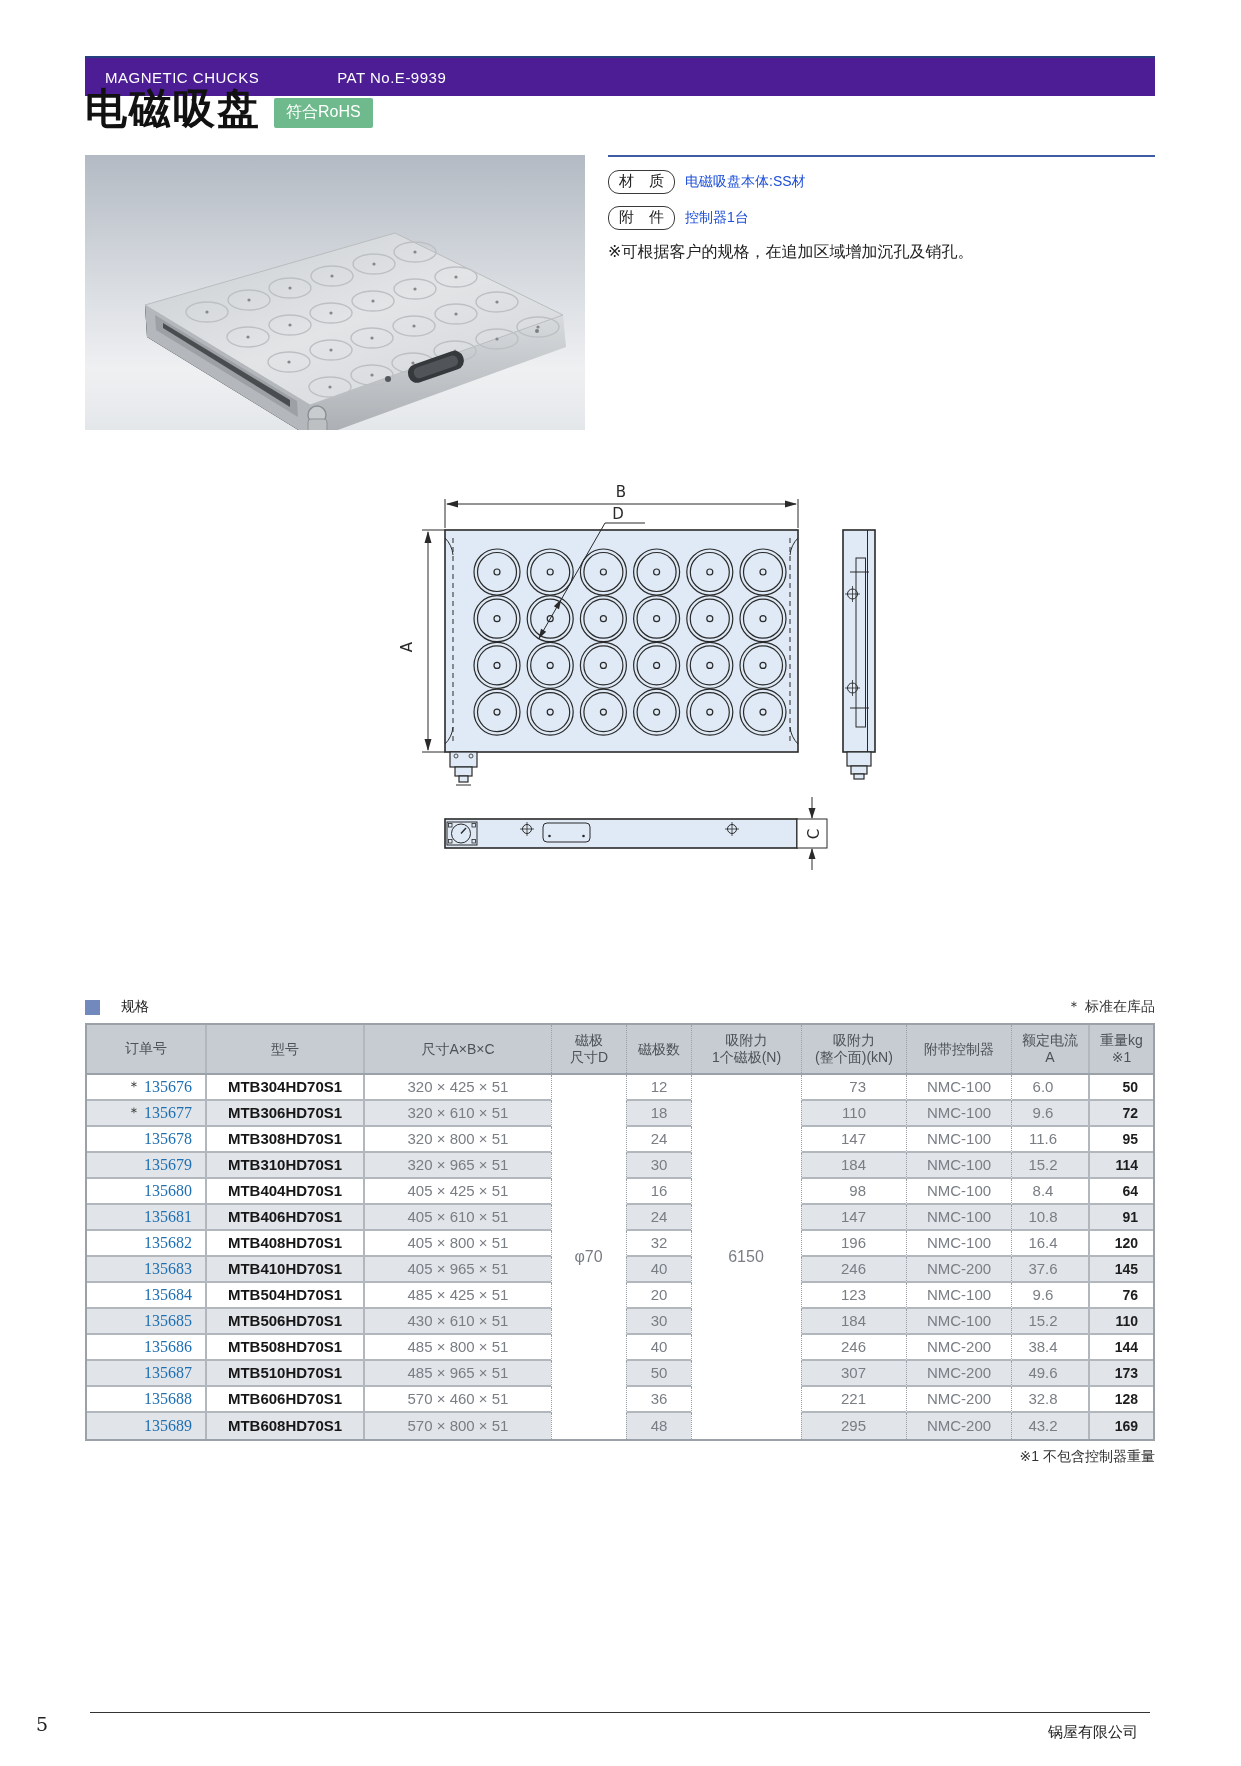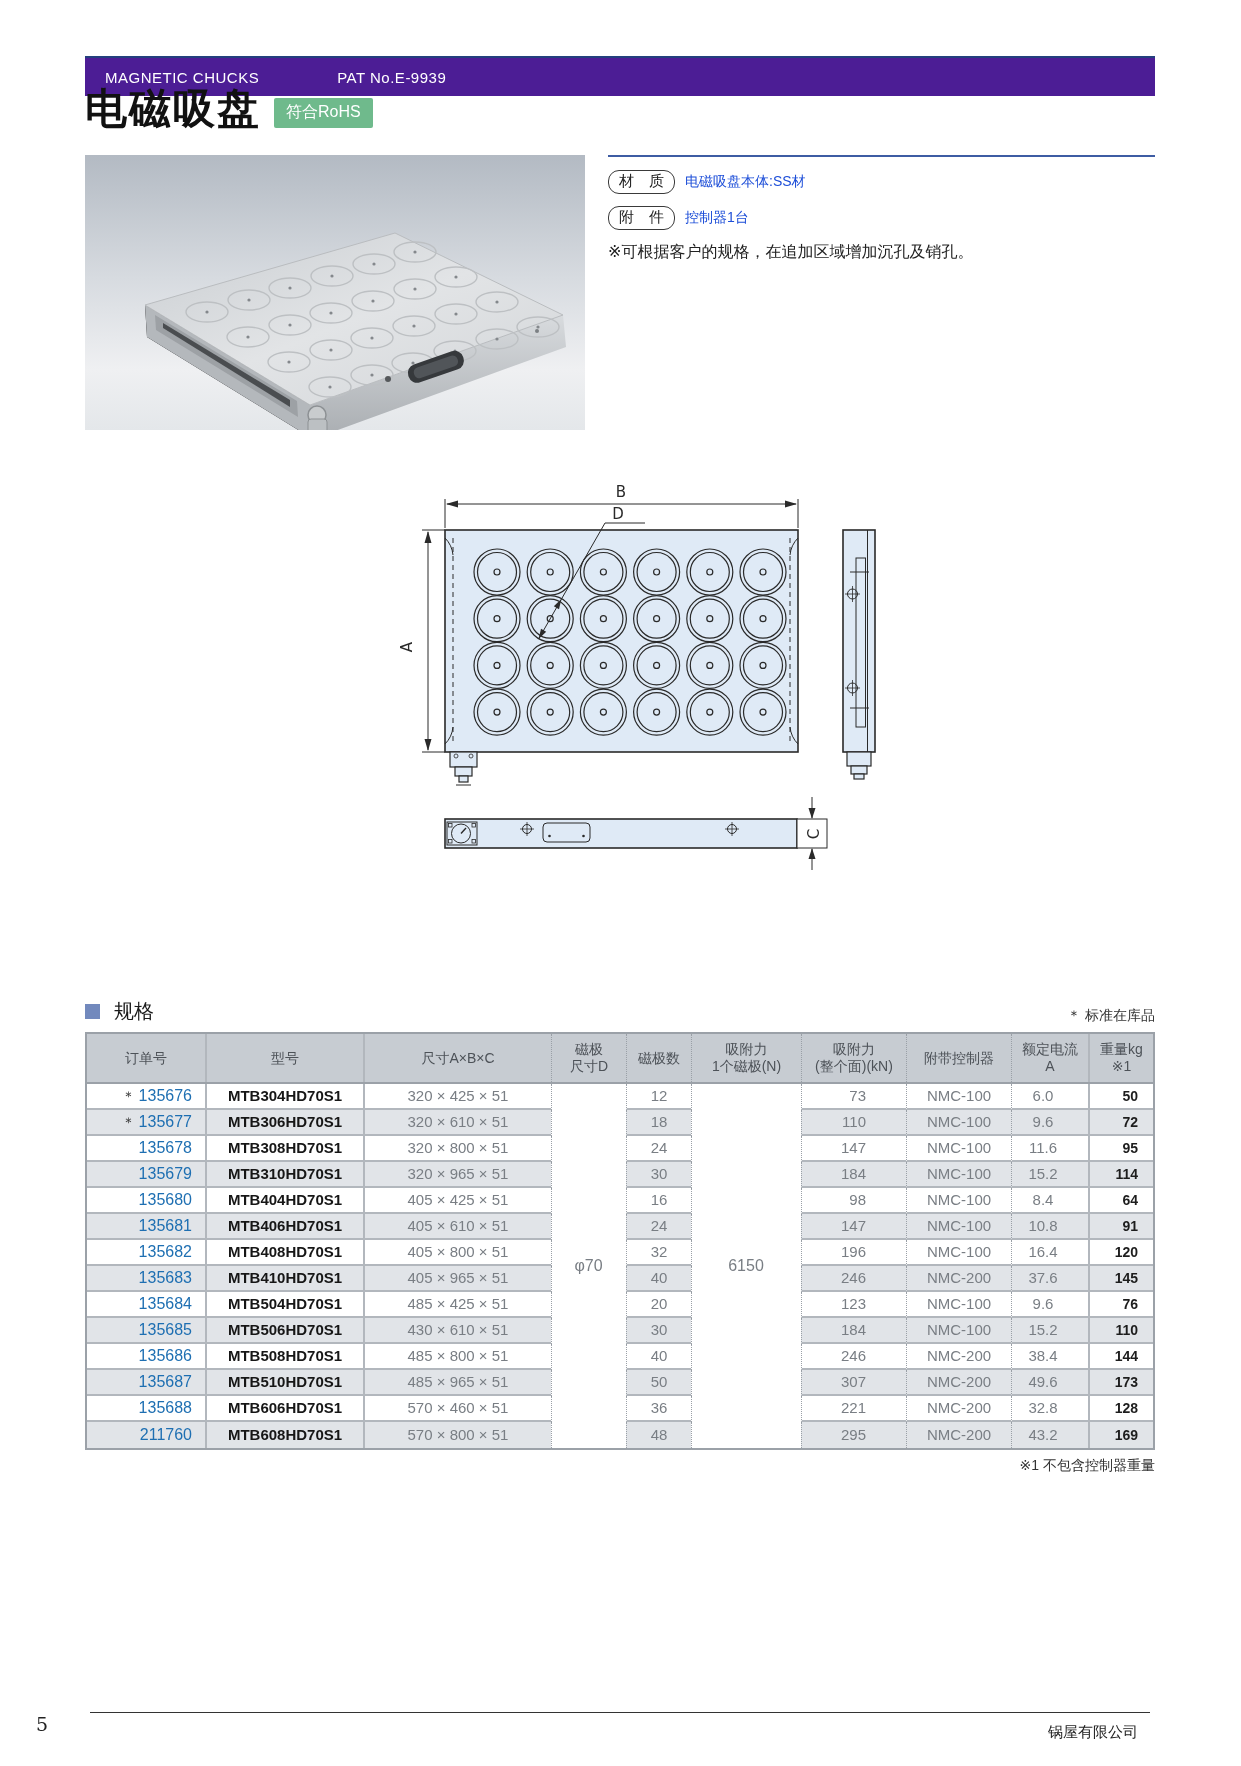--- a/index.html
+++ b/index.html
@@ -39,34 +39,34 @@
   }
   .info-val { font-size:14px; color:#1d4ed8; }
   .info-note { font-size:16px; color:#222; margin-top:3px; }
 
   
   .drawing { left:360px; top:425px; width:550px; height:445px; }
 
   
   .spec { left:85px; top:998px; width:1070px; }
   .spec-head { display:flex; justify-content:space-between; align-items:flex-end; margin-bottom:7px; }
-  .spec-title { display:flex; align-items:center; gap:14px; font-size:20px; color:#1a1a1a; }
+  .spec-title { display:flex; align-items:center; gap:21px; font-size:14px; color:#1a1a1a; }
   .spec-sq { width:15px; height:15px; background:#7289bd; display:inline-block; }
   .stock-note { font-size:14px; color:#333; }
 
   .t-outer { border:2px solid #9ba1a8; position:relative; background:#fff; }
   .t-row { display:flex; }
   .t-row.head { height:50px; background:#c7ccd2; border-bottom:2px solid #9ba1a8; }
   .t-row.body { height:26px; }
   .cell {
     display:flex; flex-direction:column; align-items:center; justify-content:center;
     font-size:14px; color:#4d5258; line-height:1.2; text-align:center;
   }
   .body .cell { flex-direction:row; font-size:15px; color:#797e84; }
-  .c1{width:118px;} .c2{width:158px;} .c3{width:188px;} .c4{width:75px;}
+  .c1{width:118px;font-family:Liberation Serif, serif;} .c2{width:158px;} .c3{width:188px;} .c4{width:75px;}
   .c5{width:65px;}  .c6{width:110px;} .c7{width:105px;} .c8{width:105px;}
   .c9{width:77px;}  .c10{width:65px;}
   .sol { border-left:2px solid #b2b7bd; }
   .dot { border-left:1px dotted #9aa0a7; }
   .body .cell { border-bottom:2px solid #b2b7bd; }
   .t-row.body:last-child .cell { border-bottom:none; }
   .body .spacer { background:#fff !important; border-bottom:none; }
   .t-row.odd  .cell { background:#ffffff; }
   .t-row.even .cell { background:#e1e4e8; }
   .body .c1 { justify-content:flex-end; padding-right:13px; color:#1e6fb2; font-size:16px; }
@@ -745,21 +745,21 @@
         <div class="cell c9 dot">
             <span>32.8</span>
           </div>
         <div class="cell c10 sol">
             <span>128</span>
           </div>
       </div>
         <div class="t-row body even">
         <div class="cell c1">
             <span class="star"></span>
-            <span>211760</span>
+            <span>135689</span>
           </div>
         <div class="cell c2 sol">
             <span>MTB608HD70S1</span>
           </div>
         <div class="cell c3 sol">
             <span>570 × 800 × 51</span>
           </div>
         <div class="cell c4 dot spacer"></div>
         <div class="cell c5 dot">
             <span>48</span>

